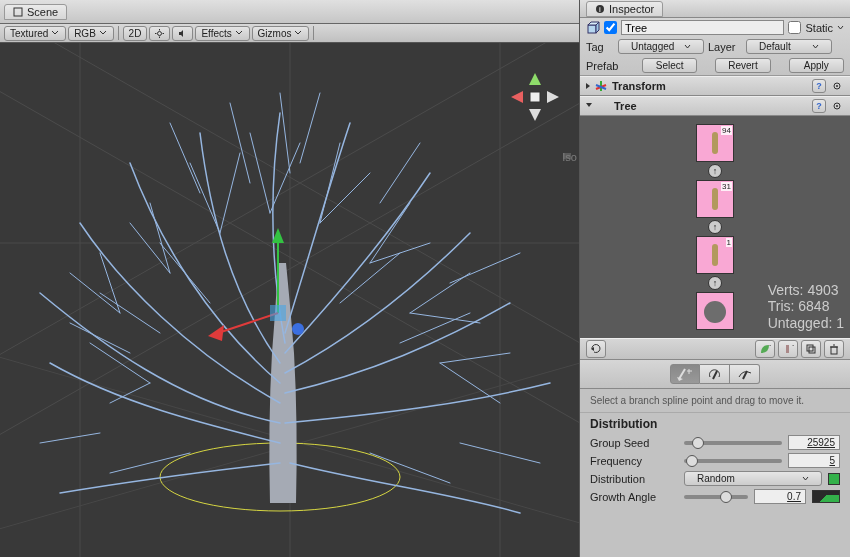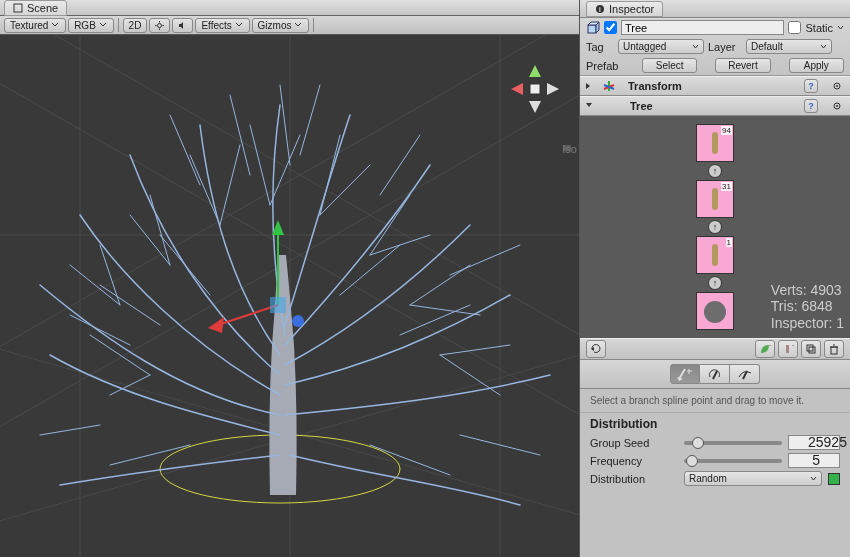--- a/index.html
+++ b/index.html
@@ -1,40 +1,40 @@
 <!DOCTYPE html>
 <html><head>
 <meta charset="utf-8">
 <style>
   * { box-sizing: border-box; margin: 0; padding: 0; font-family: Arial, sans-serif; }
   body { width: 850px; height: 557px; background: #a0a0a0; font-size: 11px; color: #222; overflow: hidden; }
   .app { display: flex; height: 100%; }
   .left { width: 580px; background: #393939; display: flex; flex-direction: column; border-right: 1px solid #555; }
-  .left-tabbar { height: 16px; background: linear-gradient(#e0e0e0,#c6c6c6); display: flex; align-items: center; padding-left: 4px; border-bottom: 1px solid #666; }
+  .left-tabbar { height: 24px; background: linear-gradient(#e0e0e0,#c6c6c6); display: flex; align-items: center; padding-left: 4px; border-bottom: 1px solid #666; }
   .tab { background: linear-gradient(#eaeaea,#d6d6d6); border: 1px solid #999; border-radius: 3px 3px 0 0; padding: 1px 8px; font-size: 11px; display: flex; align-items: center; gap: 4px; }
   .tab svg { width: 10px; height: 10px; }
   .toolbar { height: 19px; background: linear-gradient(#d8d8d8,#c0c0c0); display: flex; align-items: center; gap: 2px; padding: 8px 4px; border-bottom: 1px solid #555; font-size: 10px; }
   .tb-btn { display: flex; align-items: center; padding: 1px 5px; background: linear-gradient(#e4e4e4,#c8c8c8); border: 1px solid #888; border-radius: 3px; height: 15px; cursor: pointer; }
   .tb-btn svg { width: 9px; height: 9px; }
   .sep { width: 1px; height: 14px; background: #888; margin: 0 2px; }
   .viewport { flex: 1; position: relative; background: #393939; overflow: hidden; }
   .viewport svg { position: absolute; top: 0; left: 0; }
   .iso-label { position: absolute; top: 108px; right: 2px; color: #7d7d7d; font-size: 11px; display:flex; align-items:center; gap:3px; }
   .axis-gizmo { position: absolute; top: 30px; right: 20px; width: 48px; height: 48px; }
   .right { flex: 1; background: #c2c2c2; display: flex; flex-direction: column; overflow: hidden; }
   .insp-tab { height: 18px; background: linear-gradient(#e0e0e0,#c6c6c6); display:flex; align-items:center; padding-left:6px; border-bottom:1px solid #888; }
   .insp-tab .tab { display:flex; align-items:center; gap:4px; }
   .insp-head { background: linear-gradient(#d6d6d6,#c4c4c4); border-bottom: 1px solid #999; }
   .insp-row { display: flex; align-items: center; padding: 2px 6px; gap: 4px; font-size: 11px; }
   .insp-row input[type=text] { flex:1; font-size:11px; height:15px; border:1px solid #888; background:#eee; padding:0 3px; }
-  .dd { display:flex; align-items:center; background: linear-gradient(#e6e6e6,#ccc); border:1px solid #888; border-radius:3px; padding:0 4px; height:15px; font-size:10px; justify-content:space-between; }
+  .dd { display:flex; align-items:center; background: linear-gradient(#e6e6e6,#ccc); border:1px solid #888; border-radius:3px; padding:0 12px; height:15px; font-size:10px; justify-content:space-between; }
   .dd svg { width:7px; height:7px; }
   .prefab-row { display:flex; gap:18px; padding:2px 6px; align-items:center; }
   .prefab-row .btn3 { flex:1; text-align:center; height:15px; line-height:13px; background:linear-gradient(#e6e6e6,#ccc); border:1px solid #888; border-radius:3px; font-size:10px; cursor:pointer; }
-  .comp-header { background: linear-gradient(#dcdcdc,#c6c6c6); border-top:1px solid #eee; border-bottom:1px solid #888; display:flex; align-items:center; padding:2px 6px; font-size:11px; font-weight:bold; gap:12px; position:relative; }
+  .comp-header { background: linear-gradient(#dcdcdc,#c6c6c6); border-top:1px solid #eee; border-bottom:1px solid #888; display:flex; align-items:center; padding:2px 6px; font-size:11px; font-weight:bold; gap:4px; position:relative; }
   .comp-header .tri { width:0; height:0; border-left:4px solid #333; border-top:3px solid transparent; border-bottom:3px solid transparent; }
   .comp-header .tri.open { border-left:none; border-top:4px solid #333; border-left:3px solid transparent; border-right:3px solid transparent; }
   .comp-header .help { margin-left:auto; width:14px; height:14px; background:linear-gradient(#e6e6e6,#ccc); border:1px solid #888; border-radius:3px; display:flex; align-items:center; justify-content:center; font-size:9px; color:#36c; cursor:pointer; }
   .comp-header .gear { width:14px; height:14px; display:flex; align-items:center; justify-content:center; cursor:pointer; }
   .tree-area { background:#5a5a5a; padding:8px; display:flex; flex-direction:column; gap:4px; position:relative; }
   .tree-col { display:flex; flex-direction:column; align-items:center; gap:2px; }
   .node { width:38px; height:38px; background:#f9a8d4; border:1px solid #333; display:flex; align-items:center; justify-content:center; position:relative; }
   .node .badge { position:absolute; top:1px; right:1px; font-size:8px; background:rgba(255,255,255,0.8); padding:0 1px; }
   .node-arrow { width:14px; height:14px; border-radius:50%; background:#ccc; border:1px solid #333; display:flex; align-items:center; justify-content:center; font-size:9px; }
   .stats { position:absolute; bottom:6px; right:6px; color:#ccc; font-size:14px; text-align:left; line-height:1.2; }
@@ -48,21 +48,21 @@
   .mode-btn:nth-child(2){border-left:none;}
   .hint { background:#c2c2c2; padding:6px 10px; border-bottom:1px solid #aaa; }
   .hint .title { font-size:11px; color:#222; margin-bottom:2px; }
   .hint .desc { font-size:10px; color:#555; }
   .section { padding:4px 10px; }
   .section h3 { font-size:12px; font-weight:bold; margin-bottom:4px; }
   .prop-row { display:flex; align-items:center; gap:6px; margin-bottom:3px; font-size:11px; }
   .prop-row .lbl { width:88px; color:#222; }
   .prop-row .slider { flex:1; height:4px; background:#888; border-radius:2px; position:relative; }
   .prop-row .slider .thumb { position:absolute; top:-4px; width:12px; height:12px; background:#ddd; border:1px solid #555; border-radius:50%; }
-  .prop-row .val { width:52px; height:15px; background:#eee; border:1px solid #888; font-size:14px; text-align:right; padding:0 19px; line-height:13px; }
+  .prop-row .val { width:52px; height:15px; background:#eee; border:1px solid #888; font-size:10px; text-align:right; padding:0 4px; line-height:13px;text-decoration:underline; }
   .color-swatch { width:12px; height:12px; background:#33b14a; border:1px solid #333; }
   .curve-box { width:28px; height:13px; background:#2a2a2a; border:1px solid #333; position:relative; overflow:hidden; }
   .curve-box::after { content:''; position:absolute; left:0; bottom:0; right:0; height:60%; background:linear-gradient(135deg,transparent 40%,#33b14a 41%); }
 </style>
 </head>
 <body>
 
 <div class="app">
 
   <div class="left">
@@ -321,21 +321,21 @@
         <div class="node">
             <svg width="30" height="30">
               <circle cx="15" cy="16" r="11" fill="#6d6d6d"></circle>
             </svg>
             <span class="badge"></span>
           </div>
       </div>
       <div class="stats">
         <div><span>Verts:</span> <span>4903</span></div>
         <div><span>Tris:</span> <span>6848</span></div>
-        <div><span>Inspector:</span> <span>1</span></div>
+        <div><span>Untagged:</span> <span>1</span></div>
       </div>
     </div>
 
     <div class="tool-row">
       <div class="icon-btn">
           <svg width="12" height="12">
             <path d="M2 6 A4 4 0 1 1 4 9" fill="none" stroke="#333"></path>
             <polygon points="1,6 4,4 4,8" fill="#333"></polygon>
           </svg>
         </div>
@@ -413,15 +413,23 @@
       <div class="prop-row">
         <span class="lbl">Distribution</span>
         <div class="dd" style="flex:1">
             <span>Random</span>
             <svg>
               <path d="M1 2 L3.5 5 L6 2" fill="none" stroke="#333"></path>
             </svg>
           </div>
         <div class="color-swatch"></div>
       </div>
+      <div class="prop-row">
+        <span class="lbl">Growth Angle</span>
+        <div class="slider">
+            <div class="thumb" style="left:56%"></div>
+          </div>
+        <div class="val">0.7</div>
+        <div class="curve-box"></div>
+      </div>
     </div>
   </div>
 </div>
 
 </body></html>

